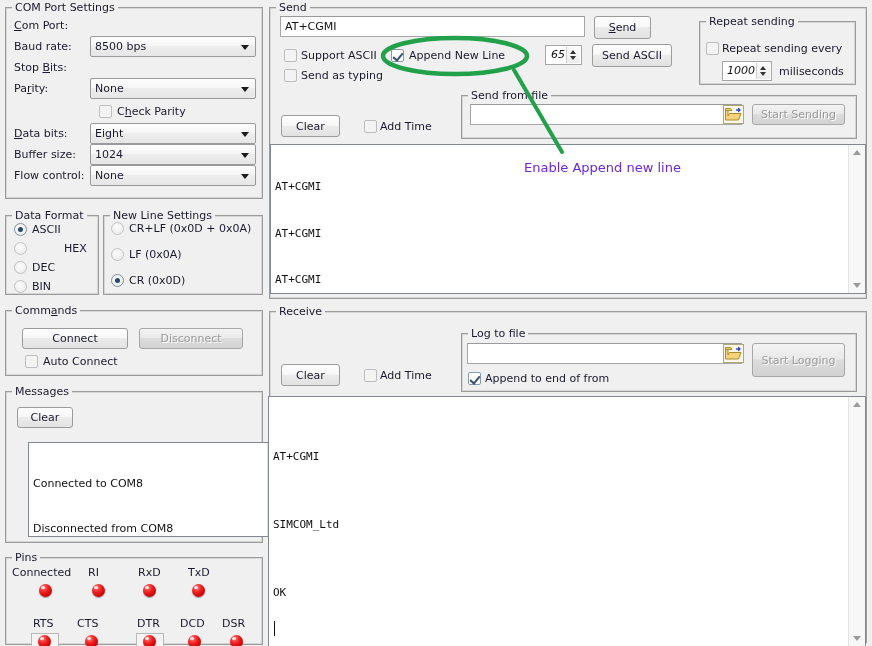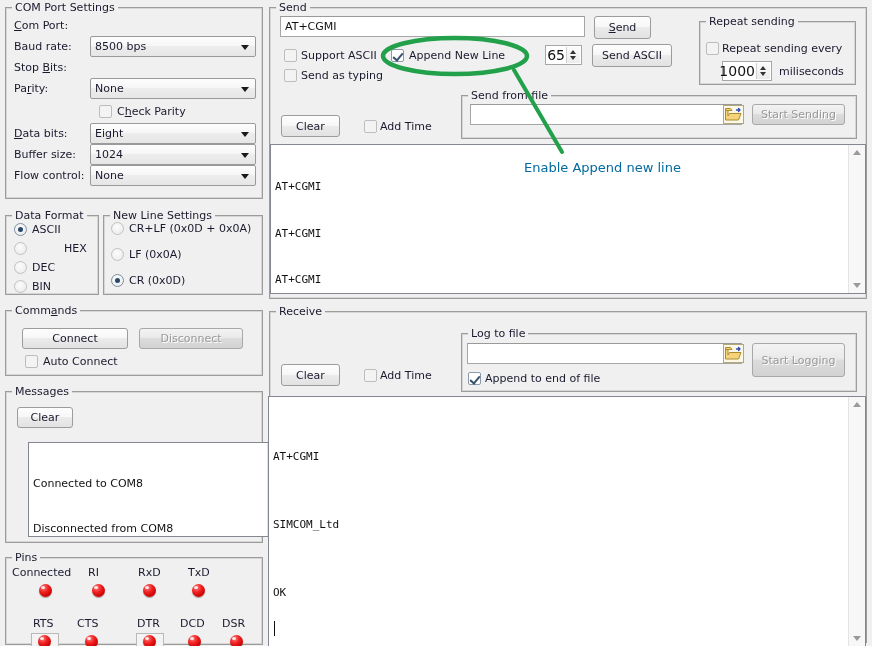--- a/index.html
+++ b/index.html
@@ -171,22 +171,23 @@
     position: absolute;
     height: 20px;
     box-sizing: border-box;
     background: #ffffff;
     border: 1px solid #a6a6a6;
   }
   .spin .sv {
     position: absolute;
     right: 16px; top: 0;
     line-height: 18px;
-    font-size: 14px;
+    font-size: 11px;
     color: #111;
+    font-style: italic;
   }
   .spin .sbtns {
     position: absolute;
     right: 1px; top: 1px;
     width: 13px; height: 16px;
     border-left: 1px solid #cfcfcf;
     background: linear-gradient(to bottom,#fbfbfb,#ececec);
   }
   .spin .sup, .spin .sdn {
     position: absolute;
@@ -287,21 +288,21 @@
     position: absolute;
     left: 0; top: 0;
     width: 872px; height: 646px;
     pointer-events: none;
     z-index: 40;
   }
   .annot-text {
     position: absolute;
     font-family: "DejaVu Sans", "Liberation Sans", sans-serif;
     font-size: 13px;
-    color: #0369a1;
+    color: #6d28d9;
     white-space: nowrap;
     z-index: 41;
   }
 </style>
 </head>
 <body>
 
 <div id="app">
 
   <div class="gb" style="left:6px; top:8px; width:256px; height:190px;">
@@ -538,21 +539,21 @@
   <div class="folderbtn" style="left:723px; top:344px;">
     <svg width="19" height="17" viewBox="0 0 19 17">
       <path d="M1.5 4.5 L1.5 14 L14.5 14 L17 7.5 L5.5 7.5 L4 10 L4 4.5 Z" fill="#f6d37a" stroke="#a98b2c" stroke-width="1" stroke-linejoin="round"></path>
       <path d="M1.5 4.5 L1.5 2.5 L6.5 2.5 L8 4.5 Z" fill="#f6d37a" stroke="#a98b2c" stroke-width="1" stroke-linejoin="round"></path>
       <path d="M12.5 4 L16 4 M16 4 L14.5 2.4 M16 4 L14.5 5.6" stroke="#2a46b8" stroke-width="1.3" fill="none" stroke-linecap="round"></path>
     </svg>
   </div>
   <div class="btn disabled" style="left:752px; top:343px; width:93px; height:34px;">Start Logging</div>
 
   <div class="cb on" style="left:468px; top:372px;"></div>
-  <div class="lbl" style="left:485px; top:372px;">Append to end of file</div>
+  <div class="lbl" style="left:485px; top:372px;">Append to end of from</div>
 
   <div class="logbox" style="left:268px; top:396px; width:598px; height:250px; border-bottom:none;">
     <div class="logtext spaced" style="top:3px;">
       <div>AT+CGMI</div>
       <div>SIMCOM_Ltd</div>
       <div>OK</div>
       <div style="margin-top:-7.8px">AT+CGMI</div>
       
       
       

